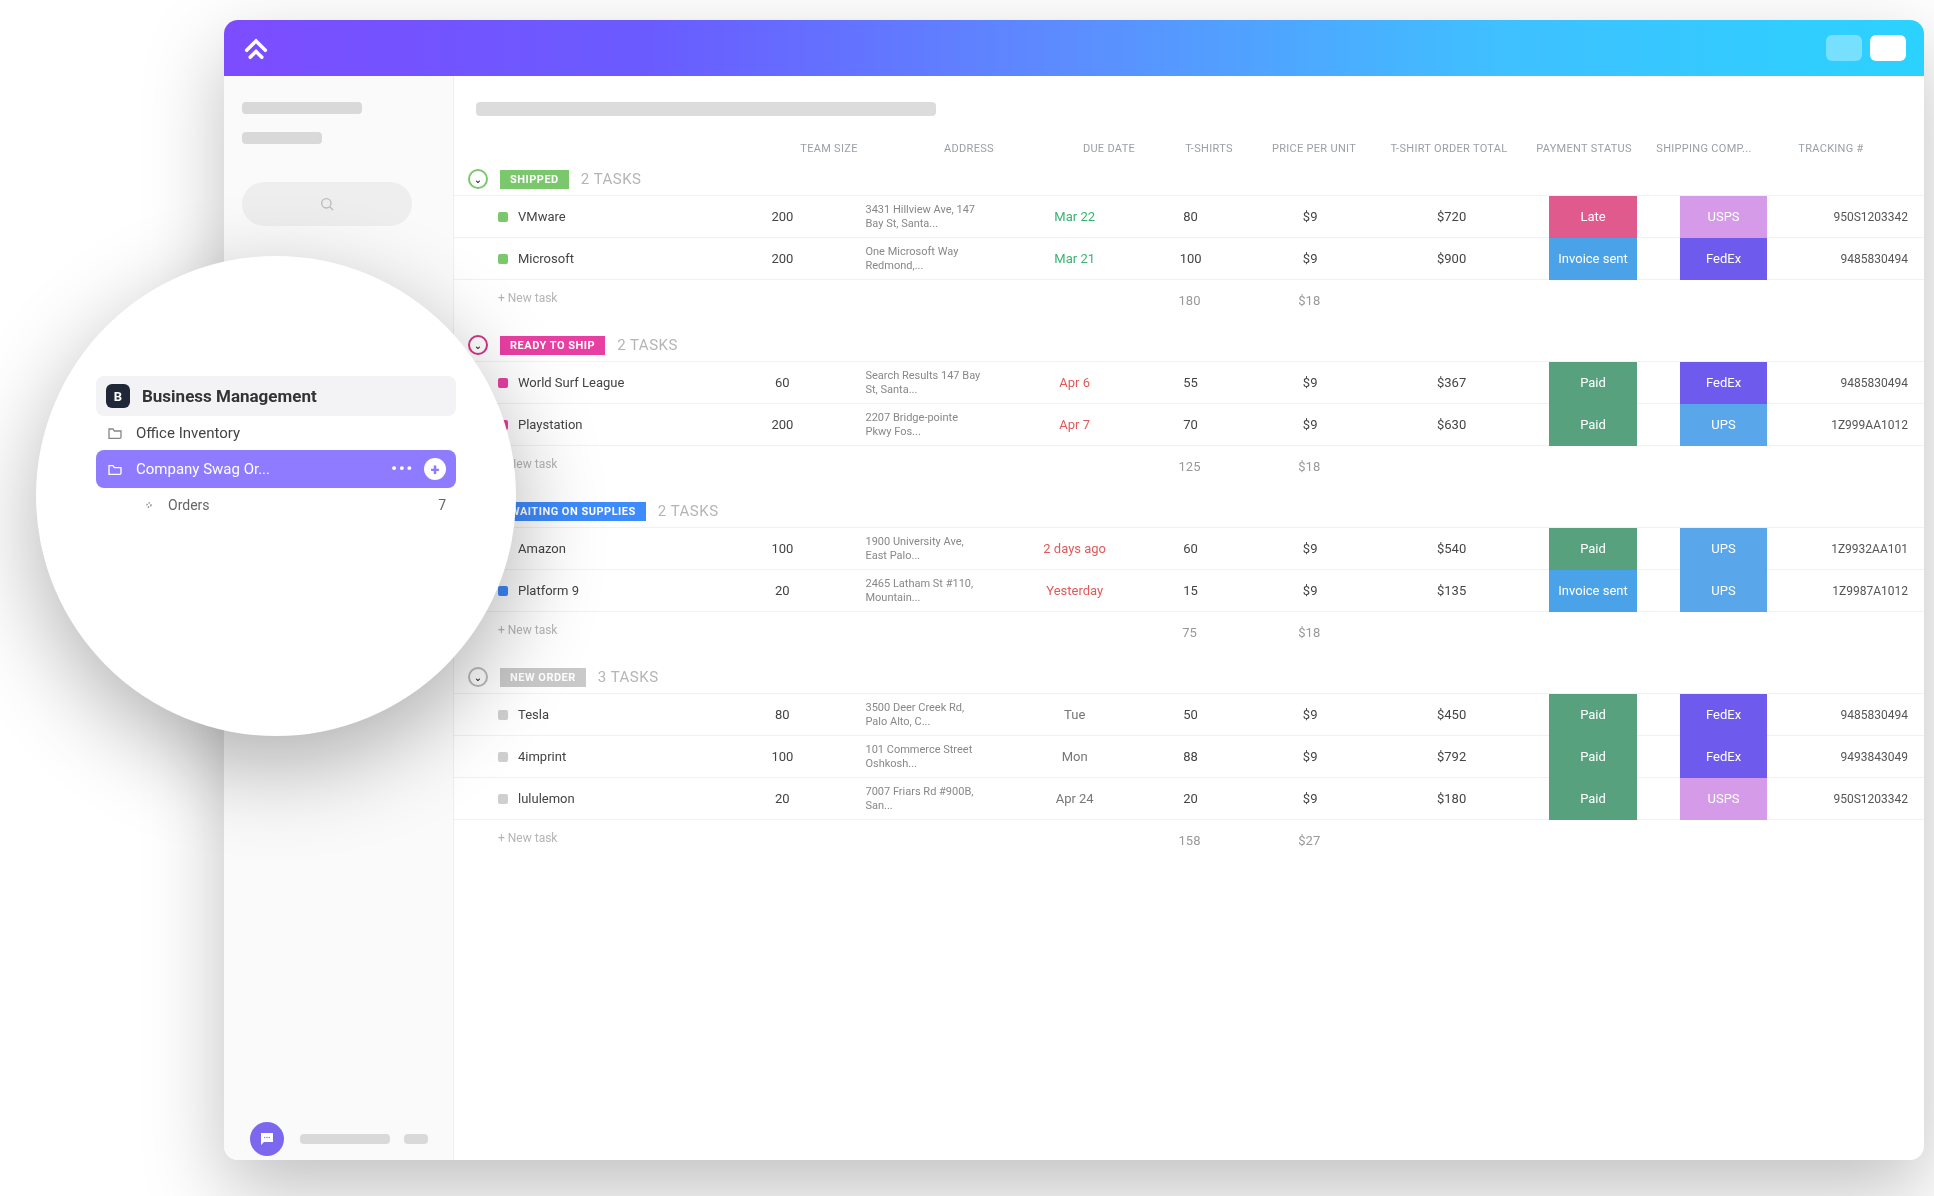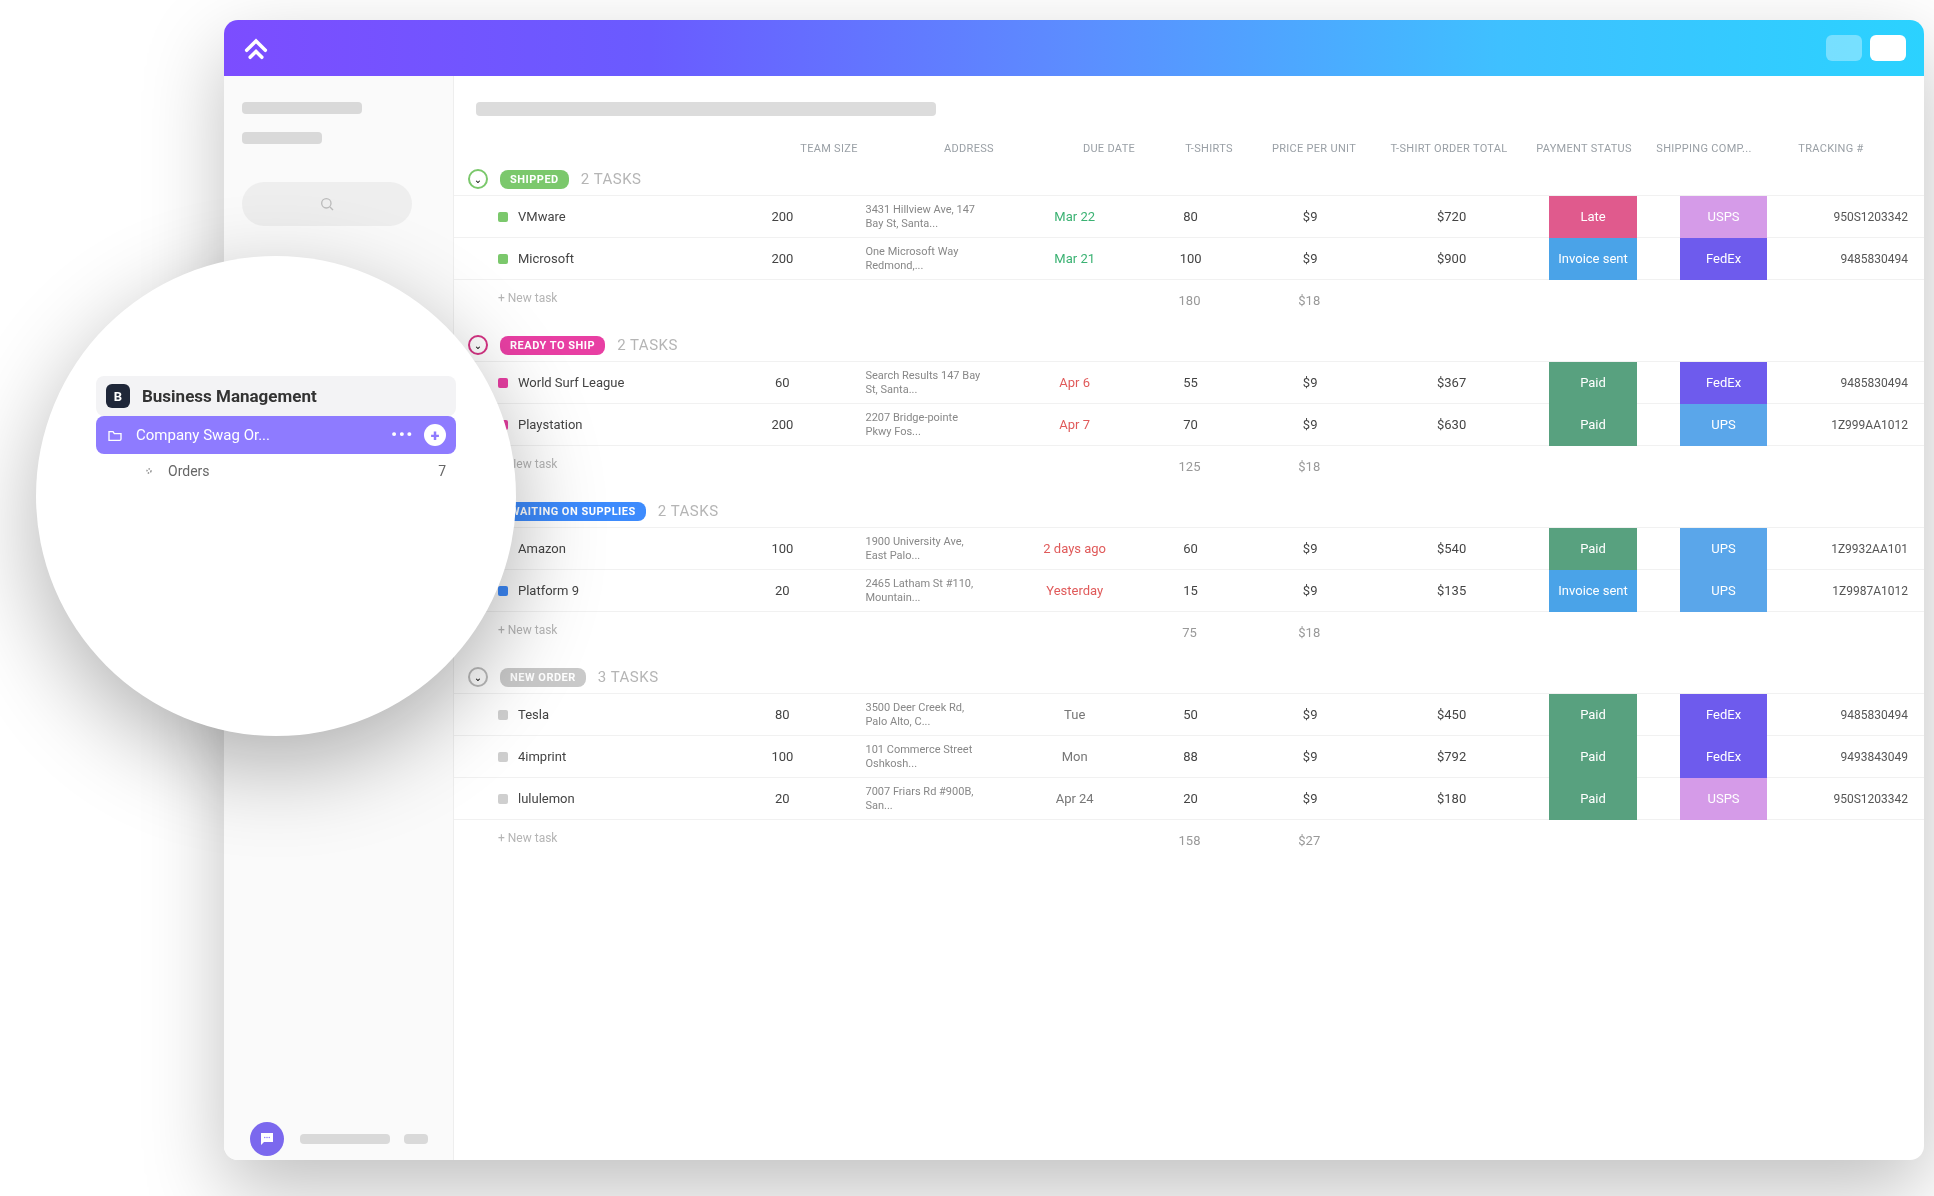--- a/index.html
+++ b/index.html
@@ -35,21 +35,21 @@
   .tbl-head .hc { text-align:center; }
   .c-team{width:110px;} .c-addr{width:170px;} .c-due{width:110px;} .c-ts{width:90px;} .c-ppu{width:120px;} .c-tot{width:150px;} .c-pay{width:120px;} .c-ship{width:120px;} .c-track{width:150px; text-align:right; padding-right:16px;}
 
   .group { margin:0 0 8px 0; }
   .group-head { display:flex; align-items:center; gap:12px; padding:6px 0 6px 14px; font-size:12px;}
   .collapse-circle { width:20px; height:20px; border-radius:50%; border:2px solid #7bc86c; display:flex; align-items:center; justify-content:center;}
   .collapse-circle.pink{border-color:#d63384;}
   .collapse-circle.blue{border-color:#3d8bfd;}
   .collapse-circle.gray{border-color:#bbb;}
   .chev { font-size:10px;}
-  .status-pill { padding:3px 10px; border-radius:8px; color:#fff; font-weight:700; font-size:11px; letter-spacing:.5px;}
+  .status-pill { padding:3px 10px; border-radius:0; color:#fff; font-weight:700; font-size:11px; letter-spacing:.5px;}
   .status-shipped{background:#7bc86c;}
   .status-ready{background:#e83fa3;}
   .status-wait{background:#3d8bfd;}
   .status-new{background:#c9c9c9;}
   .task-count{color:#b5b5b5; font-size:15px; text-transform:uppercase; letter-spacing:.5px;}
 
   .row { display:flex; align-items:center; height:42px; border-top:1px solid #f1f1f1; font-size:13px; color:#444;gap:43px;}
   .row .name { display:flex; align-items:center; gap:10px; padding-left:44px; width:320px;}
   .row .sq { width:10px; height:10px; border-radius:2px; }
   .sq.green{background:#7bc86c;} .sq.pink{background:#e83fa3;} .sq.blue{background:#3d8bfd;} .sq.gray{background:#cfcfcf;}
@@ -374,20 +374,28 @@
     </svg>
 </div>
 <div class="chat-line"></div>
 <div class="chat-line2"></div>
 
 <div class="zoom">
   <div class="z-row head" style="background:#f3f3f5;">
     <span class="z-badge">B</span>
     <span>Business Management</span>
   </div>
+  <div class="z-item">
+    <span class="ico">
+        <svg viewBox="0 0 24 24" fill="none" stroke="currentColor" stroke-width="2">
+          <path d="M3 6h6l2 3h10v9a2 2 0 0 1-2 2H3z"></path>
+        </svg>
+      </span>
+    <span>Office Inventory</span>
+  </div>
   <div class="z-item active">
     <div class="left">
       <span class="ico">
           <svg viewBox="0 0 24 24" fill="none" stroke="currentColor" stroke-width="2">
             <path d="M3 7h6l2 3h10v8a2 2 0 0 1-2 2H3z"></path>
           </svg>
         </span>
       <span>Company Swag Or...</span>
     </div>
     <div class="right">

